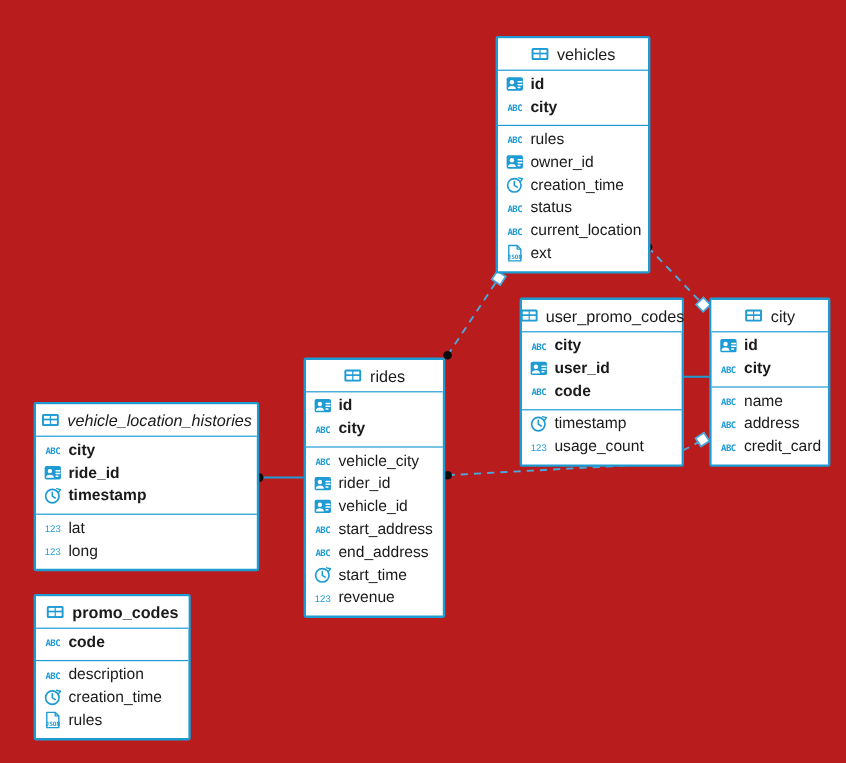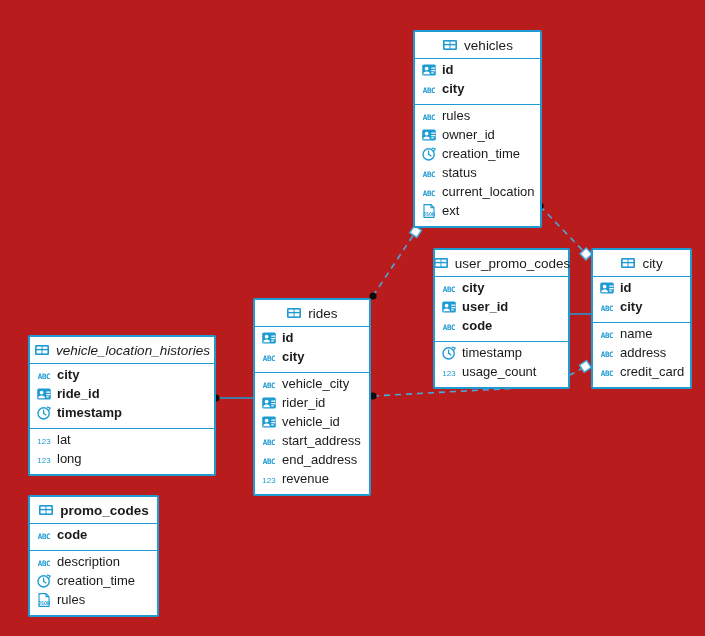--- a/index.html
+++ b/index.html
@@ -353,20 +353,28 @@
             <span class="field-name">start_address</span>
           </div>
           <div class="field">
             <svg class="ic" viewBox="0 0 16 16">
               <text x="8" y="11.5" text-anchor="middle" font-family="&quot;DejaVu Sans Mono&quot;, monospace" font-size="7.5" font-weight="bold" letter-spacing="-0.4" fill="#1f9bd4">ABC</text>
             </svg>
             <span class="field-name">end_address</span>
           </div>
           <div class="field">
             <svg class="ic" viewBox="0 0 16 16">
+              <circle cx="7.6" cy="8.4" r="5.6" fill="none" stroke="#1f9bd4" stroke-width="1.4"></circle>
+              <path d="M7.6 5.2 V8.4 L10 10" fill="none" stroke="#1f9bd4" stroke-width="1.3" stroke-linecap="round"></path>
+              <path d="M11.2 2.2 L14.4 3.0 L12.6 5.4" fill="none" stroke="#1f9bd4" stroke-width="1.2" stroke-linecap="round" stroke-linejoin="round"></path>
+            </svg>
+            <span class="field-name">start_time</span>
+          </div>
+          <div class="field">
+            <svg class="ic" viewBox="0 0 16 16">
               <text x="8" y="11.5" text-anchor="middle" font-family="&quot;Liberation Sans&quot;, sans-serif" font-size="8" fill="#1f9bd4">123</text>
             </svg>
             <span class="field-name">revenue</span>
           </div>
         </div>
       </div>
       <div class="entity" style="left: 28px; top: 335px; width: 188px; border-color: rgb(31, 155, 212);">
         <div class="entity-header" style="border-bottom-color: rgb(31, 155, 212);">
           <svg class="ic" viewBox="0 0 16 16">
             <rect x="1" y="3" width="14" height="10" rx="1.3" fill="#1f9bd4"></rect>

